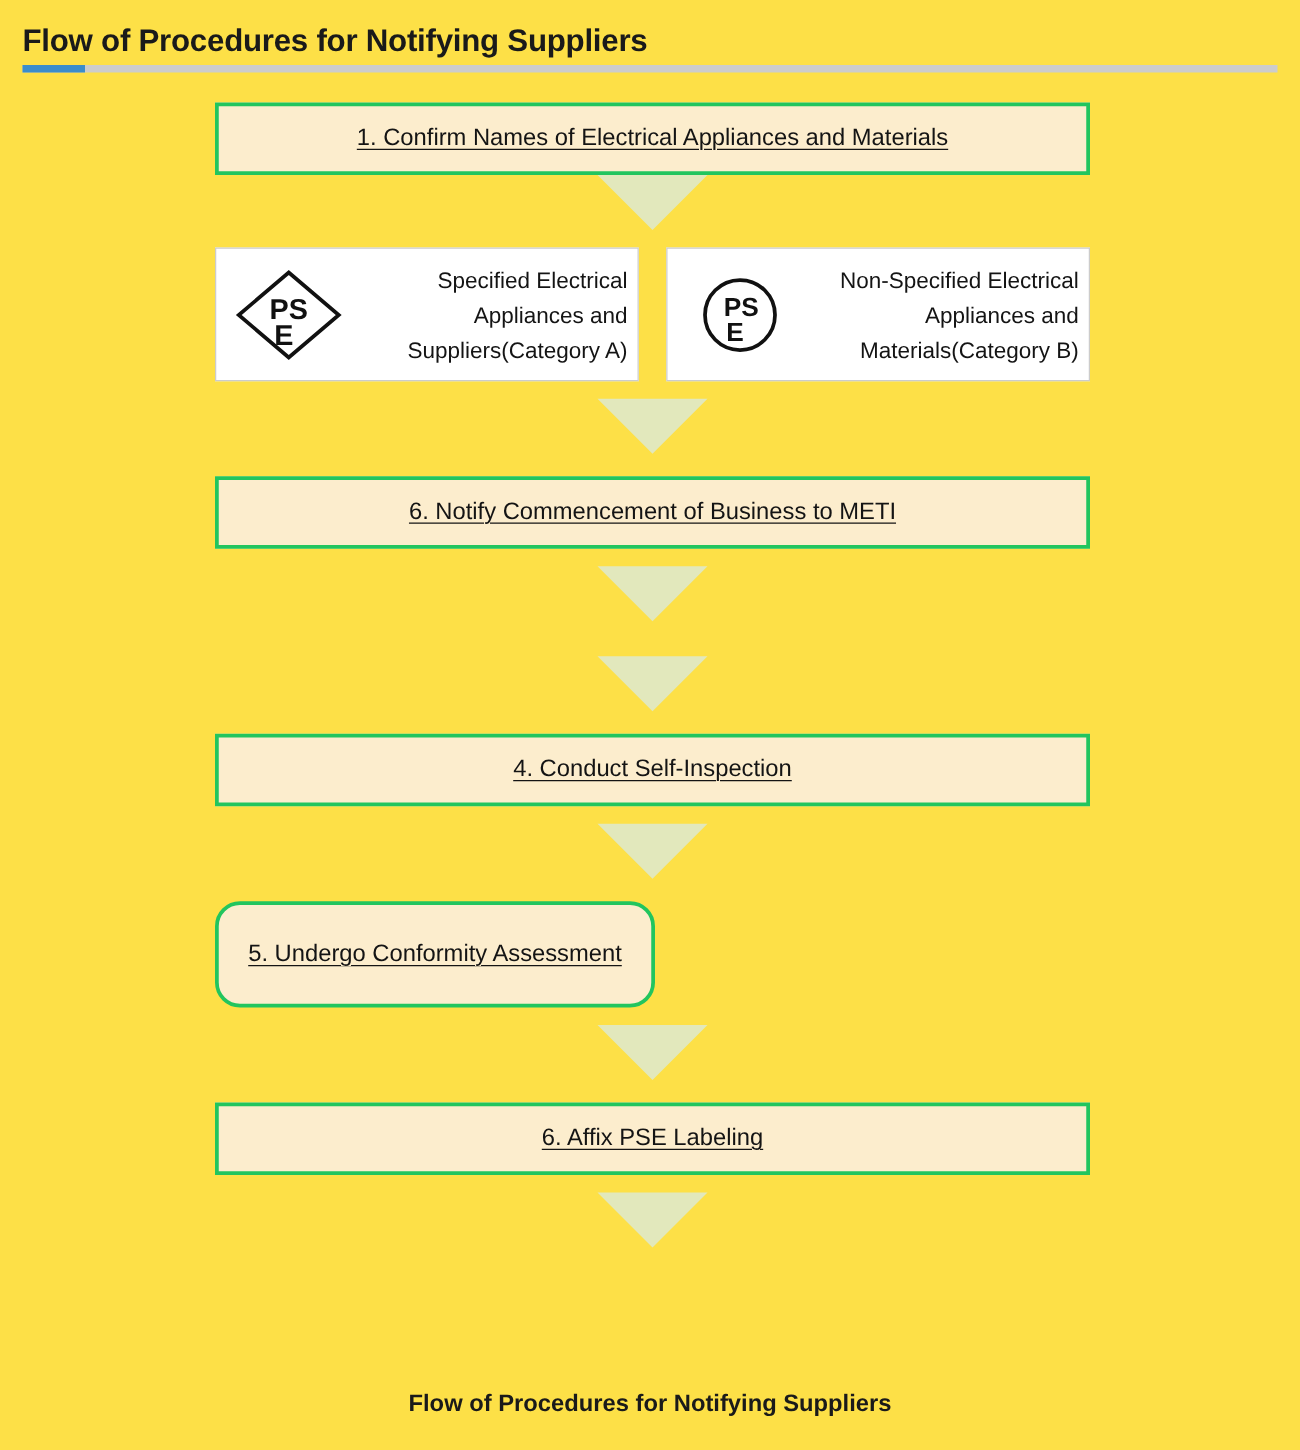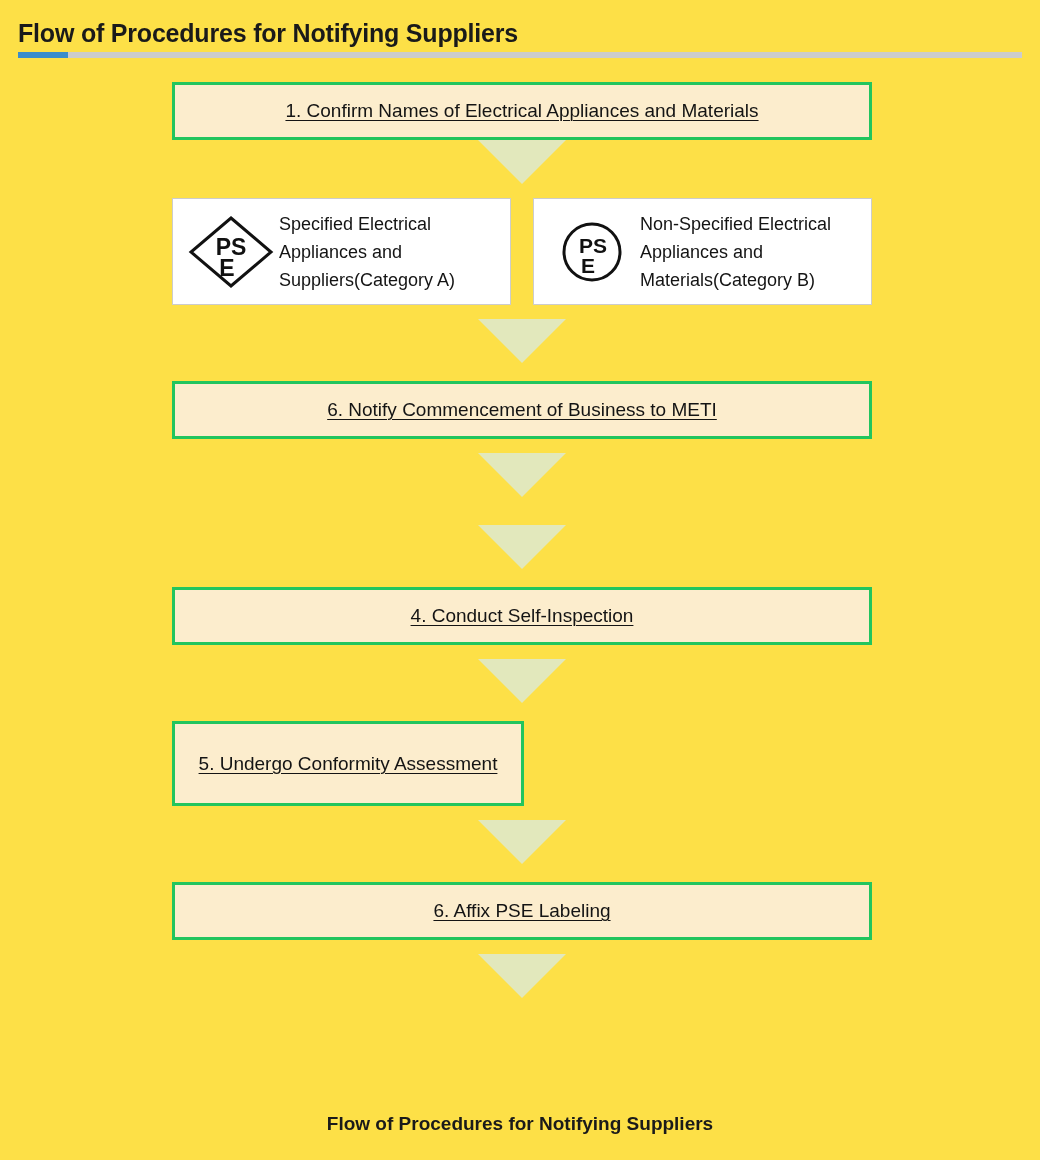--- a/index.html
+++ b/index.html
@@ -62,21 +62,21 @@
     margin: 4px 0 0 172px;
     background: #fcedcd;
     border: 3px solid #22c55e;
     display: flex;
     align-items: center;
     justify-content: center;
     text-align: center;
     padding: 8px 14px;
   }
 
-  .step-box.narrow { width: 352px; }
+  .step-box.narrow { width: 352px; border-radius: 20px; }
 
   .step-label {
     font-size: 19px;
     color: #141414;
     line-height: 28px;
     text-decoration: underline;
     text-underline-offset: 3px;
     text-decoration-thickness: 1px;
   }
   .step-label.plain { text-decoration: none; }
@@ -117,21 +117,21 @@
 
   .mark-holder {
     flex: 0 0 96px;
     display: flex;
     align-items: center;
     justify-content: center;
   }
 
   .category-text {
     flex: 1;
-    text-align: left;
+    text-align: right;
     font-size: 18px;
     line-height: 28px;
     color: #141414;
   }
 
   
   .caption {
     position: absolute;
     left: 0;
     top: 1113px;

